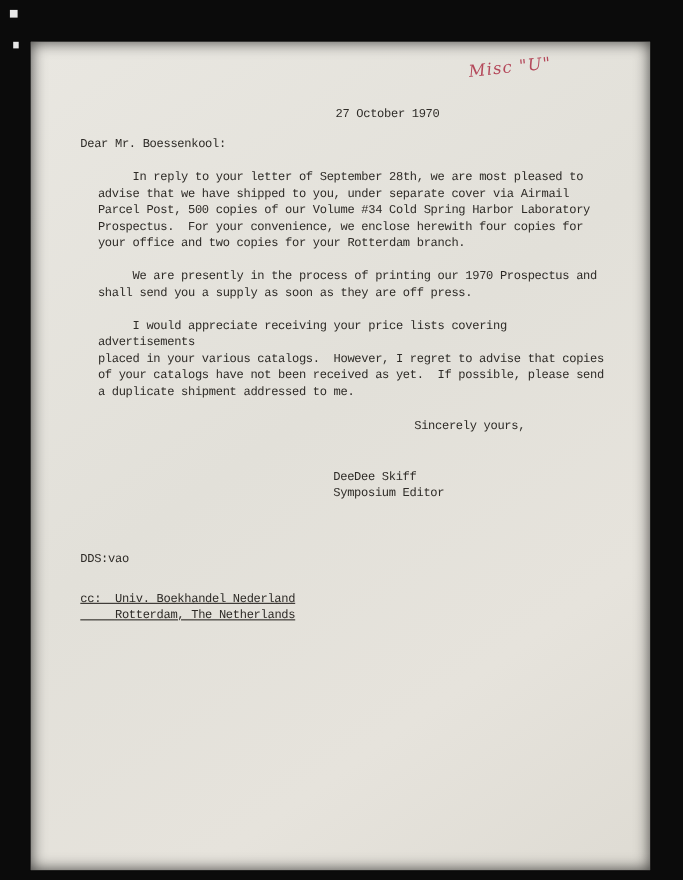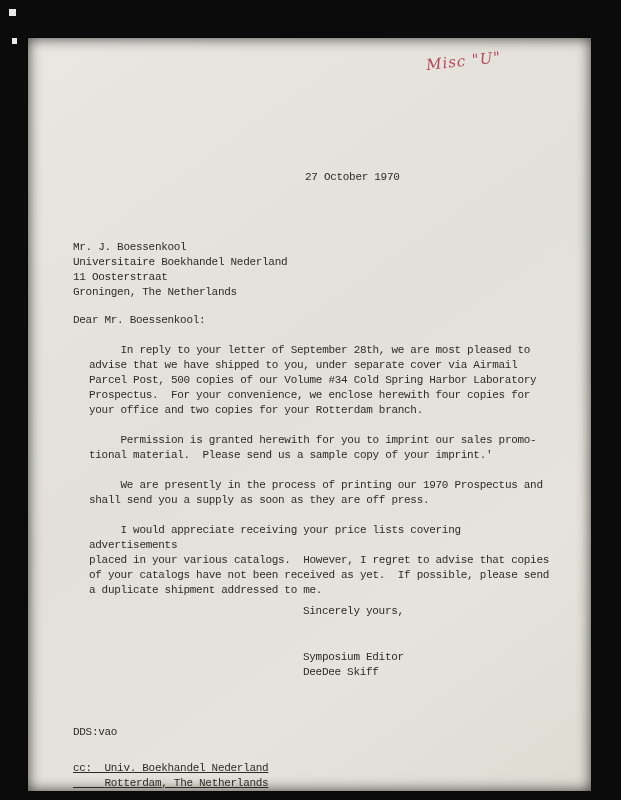--- a/index.html
+++ b/index.html
@@ -34,73 +34,67 @@
   .annotation {
     position: absolute;
     top: 16px; left: 398px;
     font-family: "DejaVu Serif", serif;
     font-style: italic;
     font-size: 15px;
     transform: rotate(-6deg);
     letter-spacing: 1px;
   }
 
-  .date      { margin: 16px; padding-top: 116px; margin-left: 232px; }
+  .date      { margin: 3px; padding-top: 56px; margin-left: 232px; }
   .address   { margin-top: 55px; }
   .salutation{ margin-top: 13px; }
   .para      { margin-top: 15px; margin-left: 16px; }
-  .closing   { margin-top: 6px; margin-left: 230px; }
+  .closing   { margin-top: 16px; margin-left: 230px; text-align: center; }
   .signature { margin-top: 31px; margin-left: 230px; }
   .ref       { margin-top: 45px; }
   .enc       { margin-top: 13px; }
   .cc        { margin-top: 21px; text-decoration: underline; }
 </style>
 </head>
 <body>
 
 <div class="scene">
 
   <div class="speck speck1"></div>
   <div class="speck speck2"></div>
 
   <div class="paper">
 
     <div class="annotation" style="color: rgb(180, 72, 90);">Misc "U"</div>
 
     <div class="date">27 October 1970</div>
 
-    <div class="address pre">Mr. J. Boessenkool
-Universitaire Boekhandel Nederland
-11 Oosterstraat
-Groningen, The Netherlands</div>
 
     <div class="salutation">Dear Mr. Boessenkool:</div>
 
     <div class="para pre">     In reply to your letter of September 28th, we are most pleased to
 advise that we have shipped to you, under separate cover via Airmail
 Parcel Post, 500 copies of our Volume #34 Cold Spring Harbor Laboratory
 Prospectus.  For your convenience, we enclose herewith four copies for
 your office and two copies for your Rotterdam branch.</div>
 
-    <div class="para pre">     Permission is granted herewith for you to imprint our sales promo-
-tional material.  Please send us a sample copy of your imprint.'</div>
 
     <div class="para pre">     We are presently in the process of printing our 1970 Prospectus and
 shall send you a supply as soon as they are off press.</div>
 
     <div class="para pre">     I would appreciate receiving your price lists covering advertisements
 placed in your various catalogs.  However, I regret to advise that copies
 of your catalogs have not been received as yet.  If possible, please send
 a duplicate shipment addressed to me.</div>
 
     <div class="closing">Sincerely yours,</div>
 
     <div class="signature">
+      <div>DeeDee Skiff</div>
       <div>Symposium Editor</div>
-      <div>DeeDee Skiff</div>
     </div>
 
     <div class="ref">DDS:vao</div>
 
 
     <div class="cc pre">cc:  Univ. Boekhandel Nederland
      Rotterdam, The Netherlands</div>
 
   </div>
 </div>

